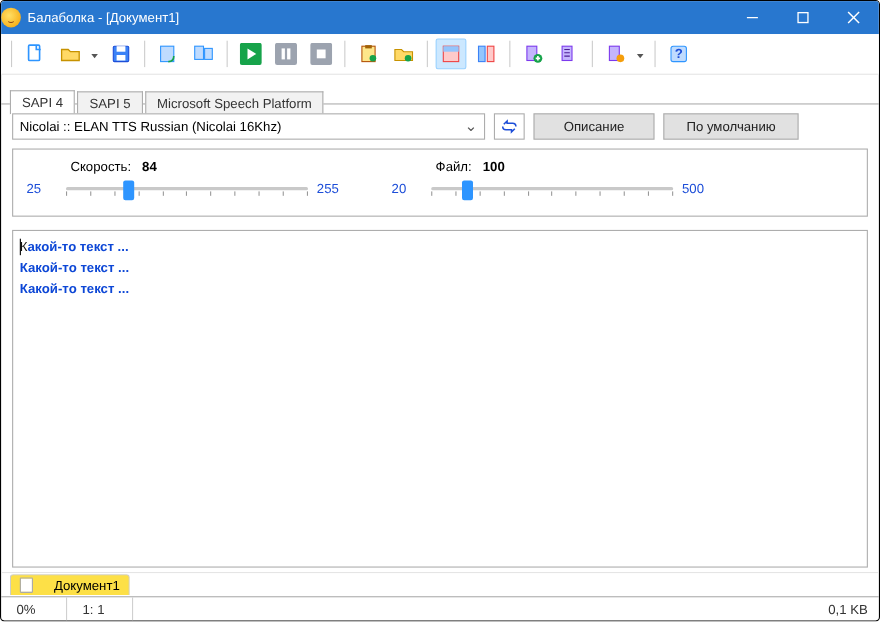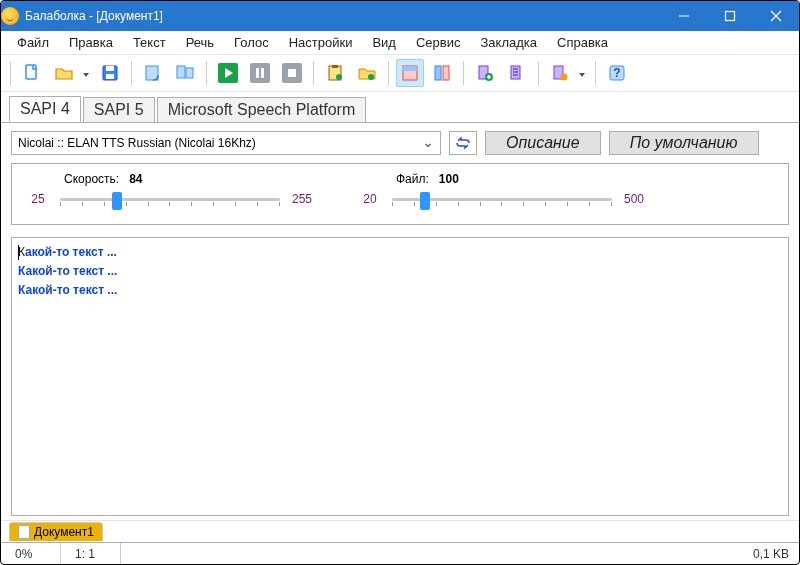--- a/index.html
+++ b/index.html
@@ -13,47 +13,47 @@
   .menubar { display: flex; height: 24px; align-items: center; padding: 0 6px; gap: 0; background: #fff; border-bottom: 1px solid #e5e5e5;}
   .menu-item { padding: 2px 10px; font-size: 13px; color: #222; }
   .toolbar { display: flex; align-items: center; padding: 4px 6px; gap: 4px; background: #fff; border-bottom: 1px solid #e5e5e5;}
   .tool-sep { width: 1px; height: 24px; background: #ccc; margin: 0 3px; }
   .tool-btn { width: 28px; height: 28px; display: flex; align-items: center; justify-content: center; border: 1px solid transparent; border-radius: 2px;}
   .tool-btn.selected { background: #cce8ff; border-color: #99d1ff; }
   .tool-btn svg { width: 20px; height: 20px; }
   .dropdown-caret { width: 10px; display: inline-block; }
   .dropdown-caret::after { content: ""; border-left:3px solid transparent;border-right:3px solid transparent;border-top:4px solid #555; display:inline-block; margin-left:1px; }
   .tabrow { display: flex; align-items: flex-end; padding: 4px 8px 0 8px; gap: 0; border-bottom: 1px solid #adadad;}
-  .tab { padding: 3px 10px; border: 1px solid #adadad; border-bottom: none; background: #f2f2f2; font-size: 16px; color: #333; margin-right: 2px; position: relative; top: 0;}
+  .tab { padding: 3px 10px; border: 1px solid #adadad; border-bottom: none; background: #f2f2f2; font-size: 12px; color: #333; margin-right: 2px; position: relative; top: 10px;}
   .tab.active { background: #fff; border-bottom: 1px solid #fff; }
   .voice-panel { padding: 8px 10px 4px 10px; display: flex; flex-direction: column; gap: 6px; }
   .voice-row { display: flex; align-items: flex-end; gap: 8px; }
   .voice-select { flex: 0 0 430px; height: 24px; border: 1px solid #adadad; background:#fff; padding: 0 22px 0 6px; display:flex; align-items:center; position:relative;}
   .voice-select::after { content:"⌄"; position:absolute; right:6px; top:2px; font-size:14px; color:#555;}
   .refresh-btn { width: 28px; height: 24px; border:1px solid #adadad; background:#fff; display:flex; align-items:center; justify-content:center;}
-  .std-btn { height: 24px; padding: 0 20px; min-width: 110px; border: 1px solid #adadad; background: #e1e1e1; font-size:16px; color:#222; display:flex;align-items:center;justify-content:center;font-style:italic;}
+  .std-btn { height: 24px; padding: 0 20px; min-width: 110px; border: 1px solid #adadad; background: #e1e1e1; font-size:12px; color:#222; display:flex;align-items:center;justify-content:center;}
   .sliders-box { border: 1px solid #adadad; padding: 8px 12px 14px 12px; display:flex; gap: 40px; margin-top:2px;}
   .slider-group { display:flex; flex-direction:column; }
   .slider-label-row { display:flex; gap: 10px; font-size:12px; margin-left: 40px;}
   .slider-label-row b { font-weight:600; }
   .slider-track-row { display:flex; align-items:center; gap:8px; margin-top:2px;}
-  .slider-endlabel { width:28px; font-size:12px; color:#701a75; text-align:center;}
+  .slider-endlabel { width:28px; font-size:12px; color:#1d4ed8; text-align:left;}
   .slider-track { position:relative; height:22px; }
   .slider-rail { position:absolute; top:10px; left:0; right:0; height:3px; background:#c9c9c9; border-radius:2px;}
   .slider-ticks { position:absolute; top:14px; left:0; right:0; height:4px; display:flex; justify-content:space-between;}
   .slider-ticks span { width:1px; height:4px; background:#999;}
   .slider-thumb { position:absolute; top:4px; width:10px; height:18px; background:#2e95ff; border-radius:2px; transform:translateX(-50%);}
   .editor-wrap { flex:1; margin: 8px 10px 4px 10px; border:1px solid #adadad; background:#fff; padding:4px 6px; overflow:auto;}
   .editor-line { font-size:14px; line-height:1.35; white-space: pre;}
   .editor-line .black { color:#111; }
   .editor-line .blue { color:#0d47d6;font-weight:bold; }
   .cursor { display:inline-block; width:1px; height:15px; background:#000; vertical-align:middle; margin-right:-1px; animation: blink 1s steps(1) infinite;}
   @keyframes blink { 50% { opacity:0; } }
   .doctabs { display:flex; align-items:center; padding: 0 8px; height:22px; border-top:1px solid #e5e5e5;}
-  .doctab { display:flex; align-items:center; gap:4px; padding:2px 8px; border:1px solid #ccc; border-bottom:none; border-radius:3px 3px 0 0; background:#eab308; font-size:12px;text-align:right;}
+  .doctab { display:flex; align-items:center; gap:19px; padding:2px 8px; border:1px solid #ccc; border-bottom:none; border-radius:3px 3px 0 0; background:#fde047; font-size:12px;text-align:right;}
   .doctab .page-icon { width:12px; height:14px; border:1px solid #aaa; border-radius:1px; background:linear-gradient(#fff,#fff); position:relative;}
   .statusbar { display:flex; align-items:center; height:22px; border-top:1px solid #adadad; font-size:12px; color:#333; }
   .status-cell { padding: 0 14px; border-right: 1px solid #d0d0d0; height:100%; display:flex; align-items:center; min-width:60px;}
   .status-cell:last-child { border-right:none; margin-left:auto; min-width:50px; justify-content:flex-end; padding-right:10px;}
 </style>
 </head>
 <body>
 
 <div class="window">
 
@@ -73,32 +73,20 @@
       </div>
       <div class="titlebar-btn close">
         <svg width="12" height="12">
             <line x1="1" y1="1" x2="11" y2="11" stroke="#fff" stroke-width="1.3"></line>
             <line x1="11" y1="1" x2="1" y2="11" stroke="#fff" stroke-width="1.3"></line>
           </svg>
       </div>
     </div>
   </div>
 
-  <div class="menubar">
-    <span class="menu-item">Файл</span>
-    <span class="menu-item">Правка</span>
-    <span class="menu-item">Текст</span>
-    <span class="menu-item">Речь</span>
-    <span class="menu-item">Голос</span>
-    <span class="menu-item">Настройки</span>
-    <span class="menu-item">Вид</span>
-    <span class="menu-item">Сервис</span>
-    <span class="menu-item">Закладка</span>
-    <span class="menu-item">Справка</span>
-  </div>
 
   <div class="toolbar">
     <div class="tool-sep"></div>
     <div class="tool-btn">
       <svg viewBox="0 0 20 20">
           <rect x="4" y="2" width="10" height="14" rx="1" fill="#fff" stroke="#2e95ff" stroke-width="1.5"></rect>
           <path d="M11 2v4h4" fill="none" stroke="#2e95ff" stroke-width="1.5"></path>
         </svg>
     </div>
     <div class="tool-btn">

